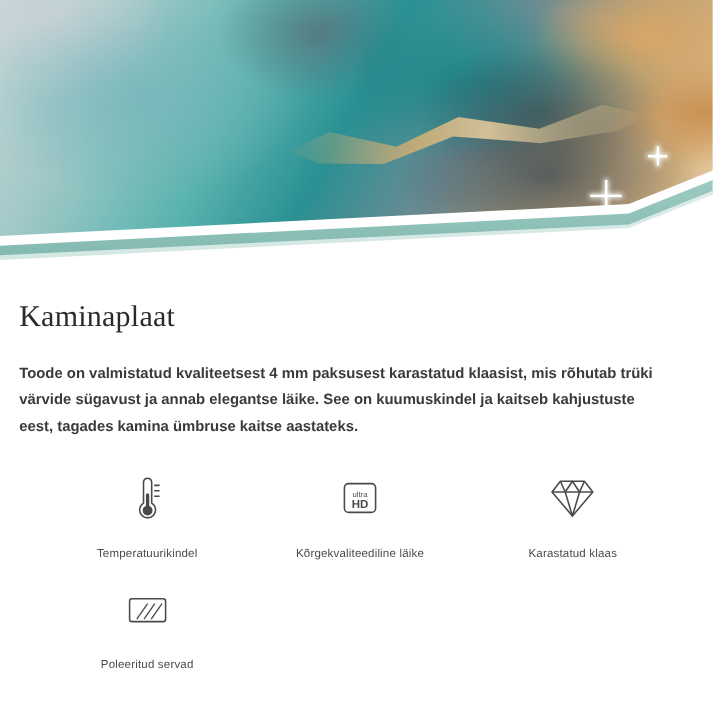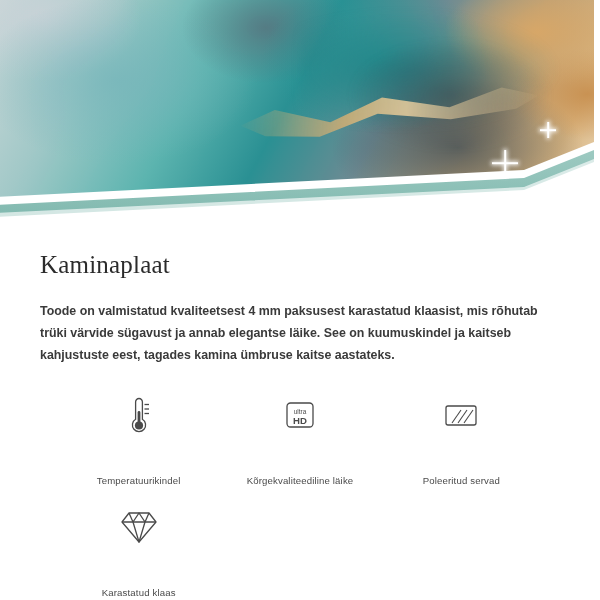--- a/index.html
+++ b/index.html
@@ -113,21 +113,21 @@
     transform: translate(-50%, -50%);
     box-shadow: 0 0 4px 1px rgba(255,255,255,0.9);
   }
   .sparkle-1 { left: 492px; top: 150px; }
   .sparkle-2 { left: 540px; top: 122px; width: 16px; height: 16px; }
   .sparkle-2:before { width: 16px; }
   .sparkle-2:after { height: 16px; }
 
   
   .content {
-    padding: 0 40px;
+    padding: 0 16px;
     box-sizing: border-box;
   }
   .headline {
     margin: 26px 0 0 0;
     font-family: "Liberation Serif", serif;
     font-weight: normal;
     color: #2b2b2b;
     font-size: 25px;
     line-height: 1.36;
     letter-spacing: .2px;
@@ -150,21 +150,20 @@
     grid-template-columns: repeat(3, 1fr);
     grid-row-gap: 18px;
     padding: 0 18px;
     box-sizing: border-box;
   }
   .feature {
     display: flex;
     flex-direction: column;
     align-items: center;
     justify-content: center;
-    gap: 19px;
   }
   .feature-icon {
     height: 46px;
     display: flex;
     align-items: center;
     justify-content: center;
   }
   .feature-label {
     margin-top: 18px;
     font-size: 9.6px;
@@ -220,41 +219,41 @@
           <text x="20" y="19" text-anchor="middle" font-family="Liberation Sans, sans-serif" font-size="6.4" fill="#4a4a4a">ultra</text>
           <text x="20" y="28.5" text-anchor="middle" font-family="Liberation Sans, sans-serif" font-size="9.6" font-weight="bold" fill="#4a4a4a">HD</text>
         </svg>
       </div>
       <div class="feature-label">Kõrgekvaliteediline läike</div>
     </div>
 
 
     <div class="feature">
       <div class="feature-icon">
+        <svg width="44" height="38" viewBox="0 0 44 38">
+          <g fill="none" stroke="#4a4a4a" stroke-width="1.3" stroke-linejoin="round">
+            <path d="M22 34 L5 14 L12 5 H32 L39 14 Z"></path>
+            <path d="M5 14 H39"></path>
+            <path d="M12 5 L16 14 L22 34 L28 14 L32 5"></path>
+            <path d="M16 14 L22 5 L28 14"></path>
+          </g>
+        </svg>
+      </div>
+      <div class="feature-label">Karastatud klaas</div>
+    </div>
+
+    <div class="feature">
+      <div class="feature-icon">
         <svg width="42" height="34" viewBox="0 0 42 34">
           <rect x="6" y="8" width="30" height="19" rx="2" fill="none" stroke="#4a4a4a" stroke-width="1.3"></rect>
           <g stroke="#4a4a4a" stroke-width="1.1">
             <line x1="12" y1="25" x2="21" y2="12"></line>
             <line x1="18" y1="25" x2="27" y2="12"></line>
             <line x1="24" y1="25" x2="33" y2="12"></line>
           </g>
         </svg>
       </div>
       <div class="feature-label">Poleeritud servad</div>
     </div>
 
-    <div class="feature">
-      <div class="feature-icon">
-        <svg width="44" height="38" viewBox="0 0 44 38">
-          <g fill="none" stroke="#4a4a4a" stroke-width="1.3" stroke-linejoin="round">
-            <path d="M22 34 L5 14 L12 5 H32 L39 14 Z"></path>
-            <path d="M5 14 H39"></path>
-            <path d="M12 5 L16 14 L22 34 L28 14 L32 5"></path>
-            <path d="M16 14 L22 5 L28 14"></path>
-          </g>
-        </svg>
-      </div>
-      <div class="feature-label">Karastatud klaas</div>
-    </div>
-
 
   </div>
 </div>
 
 </body></html>

